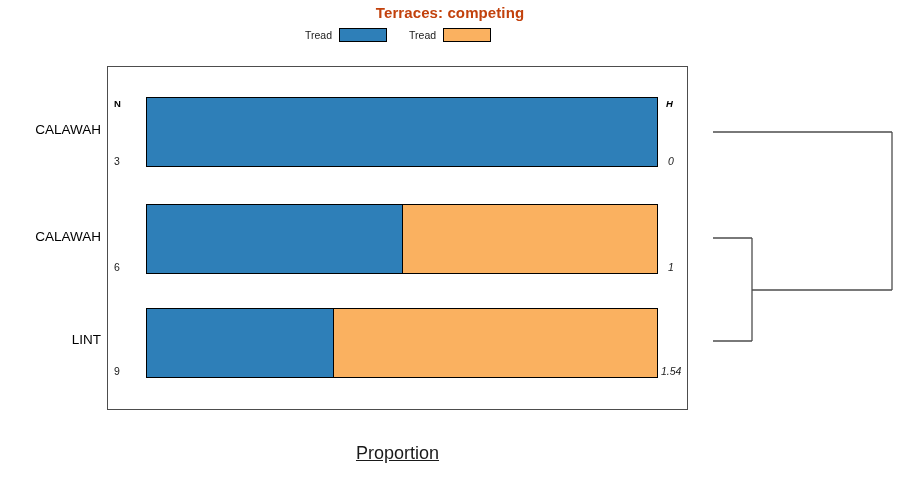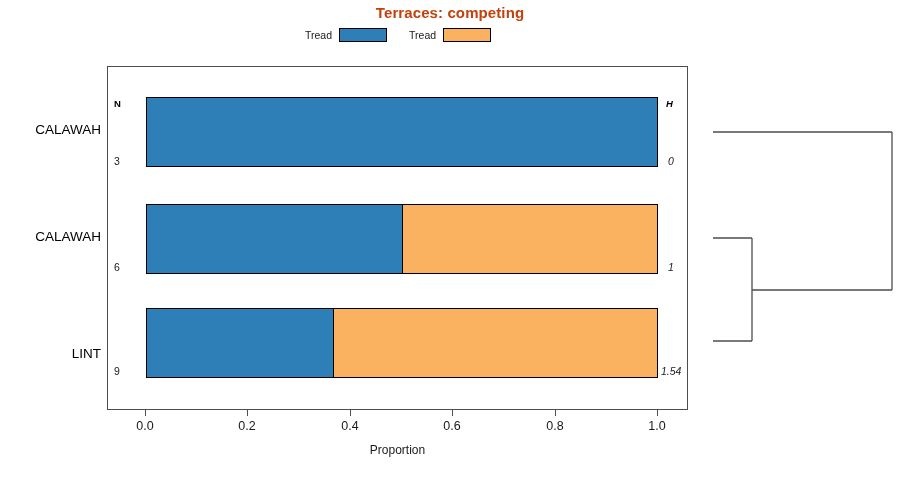--- a/index.html
+++ b/index.html
@@ -169,22 +169,23 @@
     text-align: center;
     font-size: 12.5px;
     color: #1a1a1a;
   }
   #x-axis-title {
     position: absolute;
     left: 107px;
     top: 443px;
     width: 581px;
     text-align: center;
-    font-size: 12px;
-    color: #1a1a1a;
+    font-size: 18px;
+    color: #1a1a1a;
+    text-decoration: underline;
   }
 
   
   #dendrogram {
     position: absolute;
     left: 700px;
     top: 66px;
     width: 200px;
     height: 344px;
   }
@@ -204,21 +205,21 @@
     <div class="legend-gap"></div>
     <div class="legend-entry">
       <span class="legend-label">Tread</span>
       <span class="legend-swatch" style="background:#fab160"></span>
     </div>
   </div>
 
   <div id="left-labels">
     <div class="row-label" style="top:122px">CALAWAH</div>
     <div class="row-label" style="top:229px">CALAWAH</div>
-    <div class="row-label" style="top:346px">LINT</div>
+    <div class="row-label" style="top:332px">LINT</div>
   </div>
 
   <div id="plot-frame">
 
     <div class="bar-row" style="top:30px">
       <div class="bar-track" style="left:38px; width:512px">
         <div class="bar-seg" style="width:100%; background:#2e7fb8"></div>
       </div>
     </div>
 
@@ -240,35 +241,20 @@
   <div class="n-header">N</div>
   <div class="n-value" style="top:155px">3</div>
   <div class="n-value" style="top:261px">6</div>
   <div class="n-value" style="top:365px">9</div>
 
   <div class="h-header">H</div>
   <div class="h-value" style="left:668px; top:155px">0</div>
   <div class="h-value" style="left:668px; top:261px">1</div>
   <div class="h-value" style="left:661px; top:365px">1.54</div>
 
-  <div id="x-axis">
-    <div class="x-tick" style="left:38px"></div>
-    <div class="x-tick" style="left:140px"></div>
-    <div class="x-tick" style="left:243px"></div>
-    <div class="x-tick" style="left:345px"></div>
-    <div class="x-tick" style="left:448px"></div>
-    <div class="x-tick" style="left:550px"></div>
-
-    <div class="x-tick-label" style="left:38px">0.0</div>
-    <div class="x-tick-label" style="left:140px">0.2</div>
-    <div class="x-tick-label" style="left:243px">0.4</div>
-    <div class="x-tick-label" style="left:345px">0.6</div>
-    <div class="x-tick-label" style="left:448px">0.8</div>
-    <div class="x-tick-label" style="left:550px">1.0</div>
-  </div>
 
   <div id="x-axis-title">Proportion</div>
 
   <div id="dendrogram">
     <svg width="200" height="344" viewBox="0 0 200 344">
       <g fill="none" stroke="#4d4d4d" stroke-width="1.3">
 
         <path d="M 13 66 L 192 66"></path>
 
         <path d="M 13 172 L 52 172"></path>

